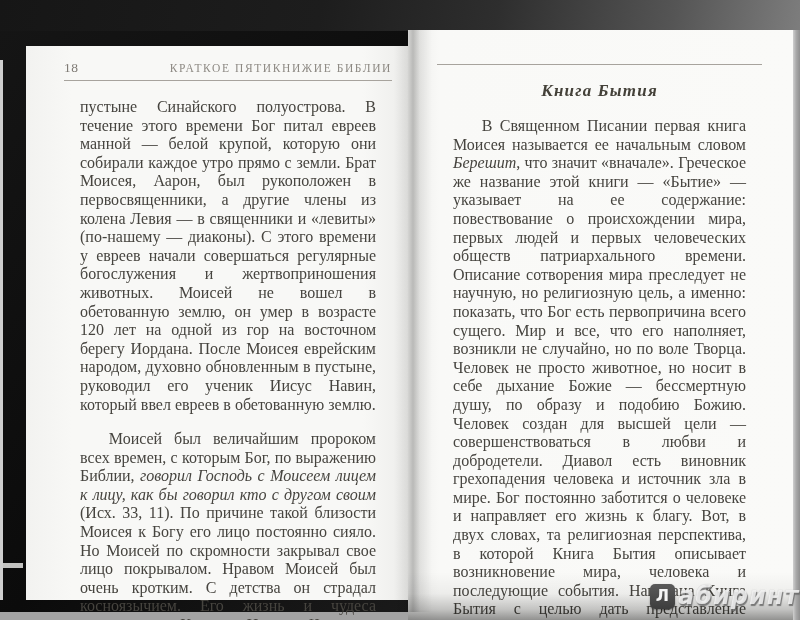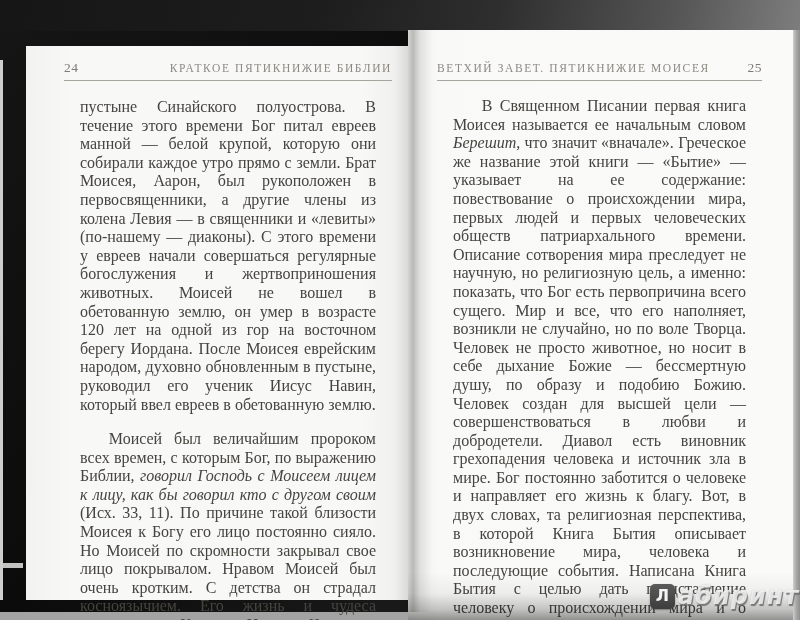--- a/index.html
+++ b/index.html
@@ -66,38 +66,35 @@
 
   <div class="top-band"></div>
 
   <div class="book-cover-edge"></div>
   <div class="cover-highlight"></div>
   <div class="left-paper-sliver"></div>
 
   <div class="page page-left">
     <div class="page-inner">
       <div class="running-row">
-        <span class="page-num">24</span>
+        <span class="page-num">18</span>
         <span class="running-head">КРАТКОЕ ПЯТИКНИЖИЕ БИБЛИИ</span>
       </div>
       <div class="head-rule"></div>
       <div class="body-text">
           <p class=""><span>пустыне Синайского полуострова. В течение этого времени Бог питал евреев манной — белой крупой, которую они собирали каждое утро прямо с земли. Брат Моисея, Аарон, был рукоположен в первосвященники, а другие члены из колена Левия — в священники и «левиты» (по-нашему — диаконы). С этого времени у евреев начали совершаться регулярные богослужения и жертвоприношения животных. Моисей не вошел в обетованную землю, он умер в возрасте 120 лет на одной из гор на восточном берегу Иордана. После Моисея еврейским народом, духовно обновленным в пустыне, руководил его ученик Иисус Навин, который ввел евреев в обетованную землю.</span></p>
           <p class="indent"><span>Моисей был величайшим пророком всех времен, с которым Бог, по выражению Библии, </span><span class="ital">говорил Господь с Моисеем лицем к лицу, как бы говорил кто с другом своим</span><span> (Исх. 33, 11). По причине такой близости Моисея к Богу его лицо постоянно сияло. Но Моисей по скромности закрывал свое лицо покрывалом. Нравом Моисей был очень кротким. С детства он страдал косноязычием. Его жизнь и чудеса описаны в Книгах Исход, Числа и Второзаконие.</span></p>
         </div>
     </div>
   </div>
 
   <div class="page page-right">
     <div class="page-inner">
-      <div class="running-row">
-        <span class="running-head">ВЕТХИЙ ЗАВЕТ. ПЯТИКНИЖИЕ МОИСЕЯ</span>
-        <span class="page-num">25</span>
-      </div>
       <div class="head-rule"></div>
+      <div class="section-title">Книга Бытия</div>
       <div class="body-text">
           <p class="indent"><span>В Священном Писании первая книга Моисея называется ее начальным словом </span><span class="ital">Берешит</span><span>, что значит «вначале». Греческое же название этой книги — «Бытие» — указывает на ее содержание: повествование о происхождении мира, первых людей и первых человеческих обществ патриархального времени. Описание сотворения мира преследует не научную, но религиозную цель, а именно: показать, что Бог есть первопричина всего сущего. Мир и все, что его наполняет, возникли не случайно, но по воле Творца. Человек не просто животное, но носит в себе дыхание Божие — бессмертную душу, по образу и подобию Божию. Человек создан для высшей цели — совершенствоваться в любви и добродетели. Диавол есть виновник грехопадения человека и источник зла в мире. Бог постоянно заботится о человеке и направляет его жизнь к благу. Вот, в двух словах, та религиозная перспектива, в которой Книга Бытия описывает возникновение мира, человека и последующие события. Написана Книга Бытия с целью дать представление человеку о происхождении мира и о начале</span></p>
         </div>
     </div>
     <div class="bottom-shade"></div>
   </div>
 
   <div class="gutter"></div>
   <div class="fore-edge"></div>
 

